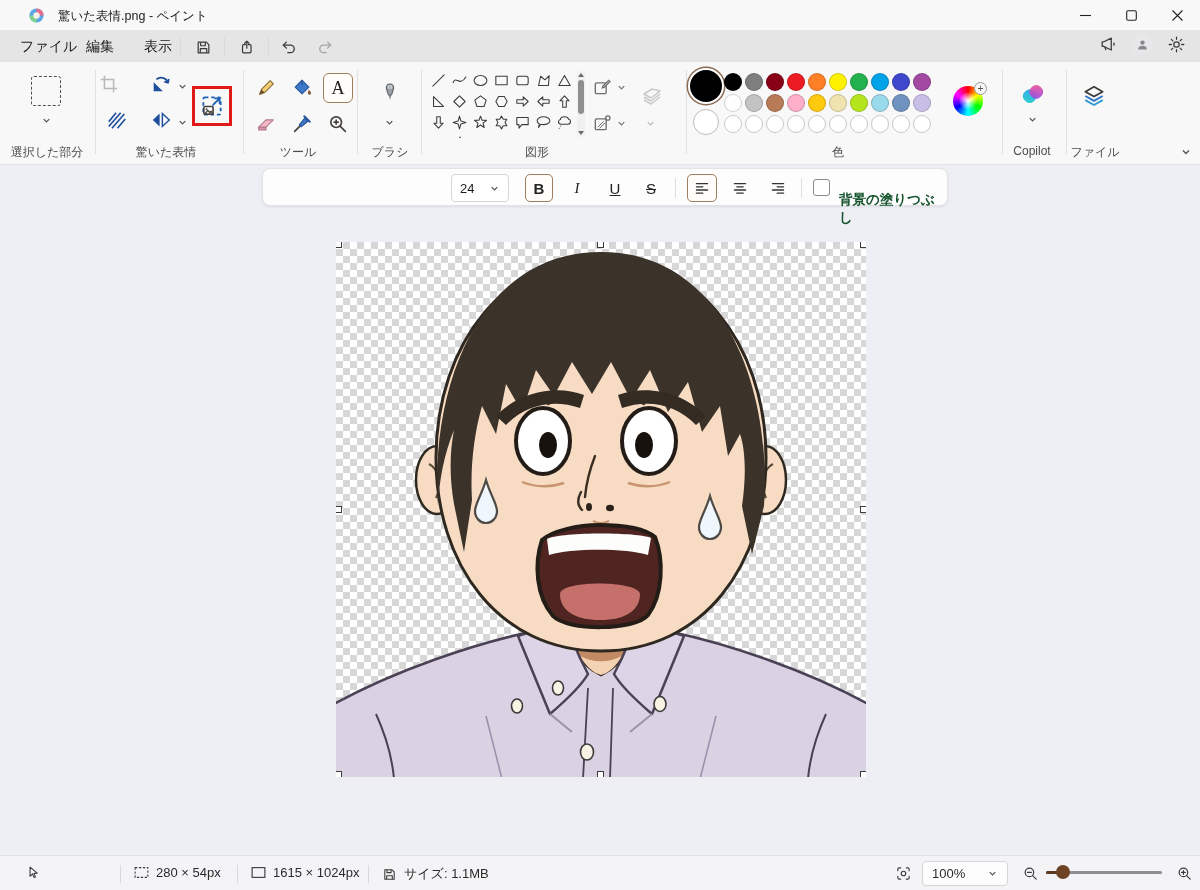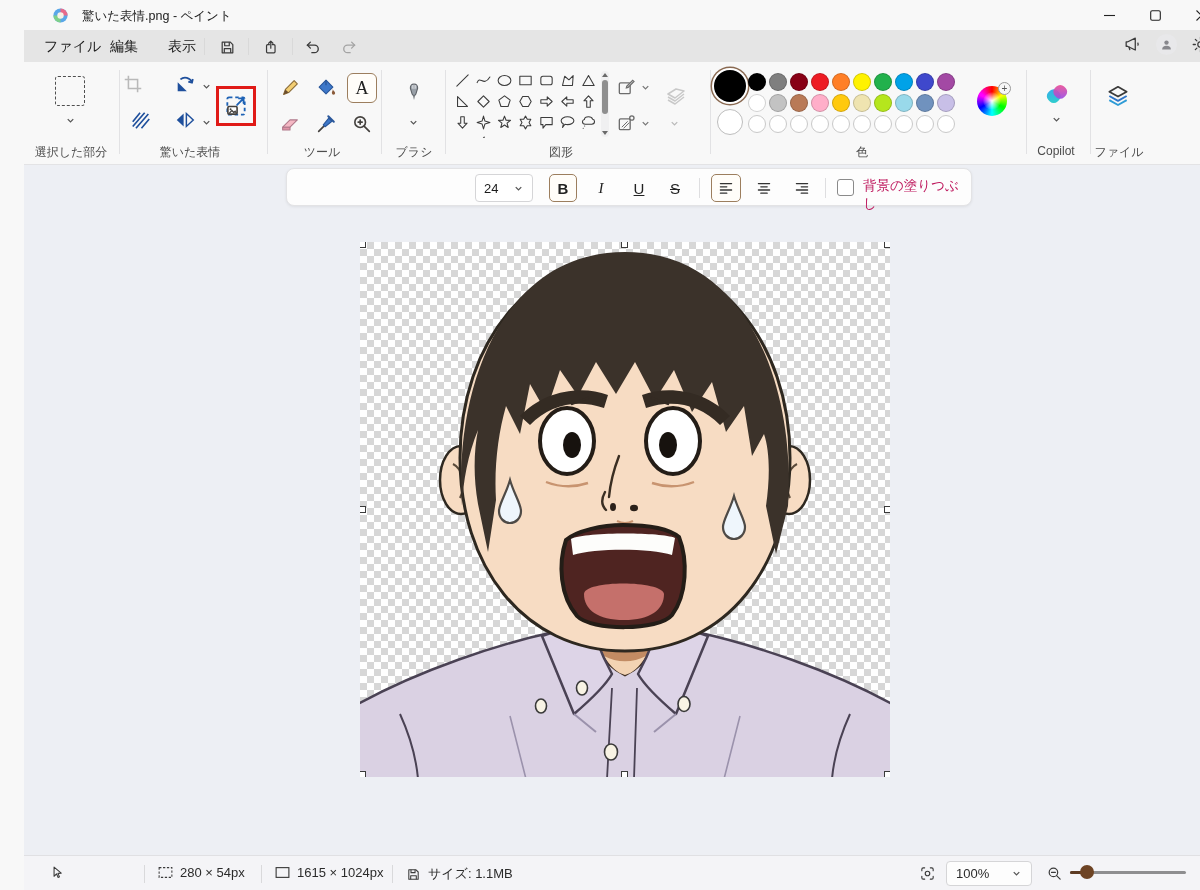--- a/index.html
+++ b/index.html
@@ -1,18 +1,18 @@
 <!DOCTYPE html>
 <html><head>
 <meta charset="utf-8">
 <style>
   * { margin:0; padding:0; box-sizing:border-box; }
   html,body { width:1200px; height:890px; overflow:hidden; }
   body { font-family:"Liberation Sans","DejaVu Sans",sans-serif; background:#f8f8f8; color:#1a1a1a; position:relative; }
-  .app { position:absolute; inset:0;margin-left:24px; }
+  .app { position:absolute; inset:0; }
 
   
   .titlebar { position:absolute; left:0; top:0; width:1200px; height:30px; background:#f8f8f8; }
   .app-icon { position:absolute; left:28px; top:7px; width:17px; height:17px; }
   .win-title { position:absolute; left:58px; top:8px; font-size:12.5px; color:#1b1b1b; }
   .win-controls { position:absolute; right:0; top:0; height:30px; display:flex; }
   .win-btn { width:46px; height:30px; display:flex; align-items:center; justify-content:center; color:#222; }
 
   
   .menubar { position:absolute; left:0; top:30px; width:1200px; height:32px; background:#e5e5e5; }
@@ -47,21 +47,21 @@
   .color-wheel::after { content:""; position:absolute; inset:6px; border-radius:50%; background:radial-gradient(circle,#fff 0%,rgba(255,255,255,0) 75%); }
   .wheel-plus { position:absolute; left:974px; top:20px; width:13px; height:13px; border-radius:50%; background:#f6f6f6; border:1px solid #9a9a9a; color:#555; font-size:10px; line-height:11px; text-align:center; }
 
   
   .workspace { position:absolute; left:0; top:165px; width:1200px; height:690px; background:#edeff4; }
   .text-toolbar { position:absolute; left:262px; top:3px; width:686px; height:38px; background:#fdfdfd; border:1px solid #e3e3e5; border-radius:8px; box-shadow:0 1px 3px rgba(0,0,0,.07); }
   .tt-select { position:absolute; top:5px; height:28px; background:#fff; border:1px solid #d5d5d7; border-radius:4px; display:flex; align-items:center; padding:0 8px; font-size:13px; color:#1b1b1b; justify-content:space-between; }
   .tt-btn { position:absolute; top:5px; width:28px; height:28px; display:flex; align-items:center; justify-content:center; border-radius:5px; font-size:15px; color:#222; }
   .tt-div { position:absolute; top:9px; width:1px; height:20px; background:#dedee0; }
   .tt-check { position:absolute; left:550px; top:10px; width:17px; height:17px; border:1px solid #8a8a8a; border-radius:3px; background:#fff; }
-  .tt-check-label { position:absolute; left:576px; top:8px; font-size:13.5px; color:#be185d; }
+  .tt-check-label { position:absolute; left:576px; top:22px; font-size:13.5px; color:#14532d;font-weight:bold; }
 
   .canvas { position:absolute; left:336px; top:77px; width:530px; height:535px; overflow:hidden;
      background-color:#fff;
      background-image:repeating-conic-gradient(#d7d7d7 0 25%, #ffffff 0 50%);
      background-size:14px 14px; }
   .handle { position:absolute; width:7px; height:7px; background:#fff; border:1.4px solid #3b3b3b; z-index:5; }
 
   
   .statusbar { position:absolute; left:0; top:855px; width:1200px; height:35px; background:#f4f4f7; border-top:1px solid #e0e0e3; font-size:13px; color:#2b2b2b; }
   .st-item { position:absolute; top:9px; display:flex; align-items:center; gap:7px;text-align:center; }

